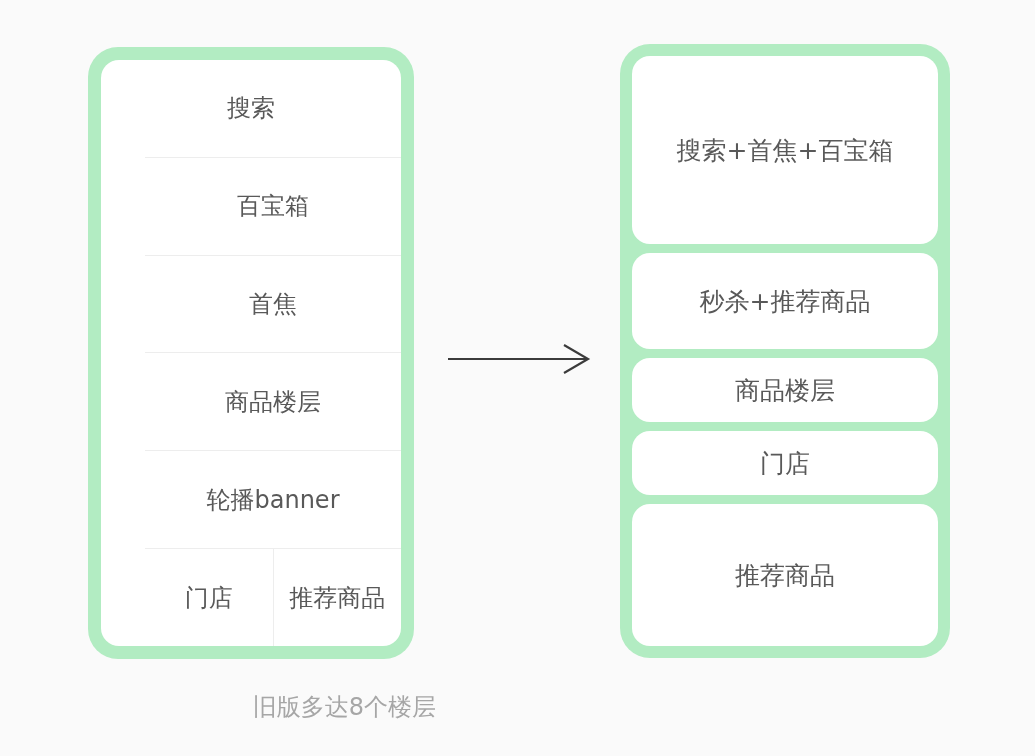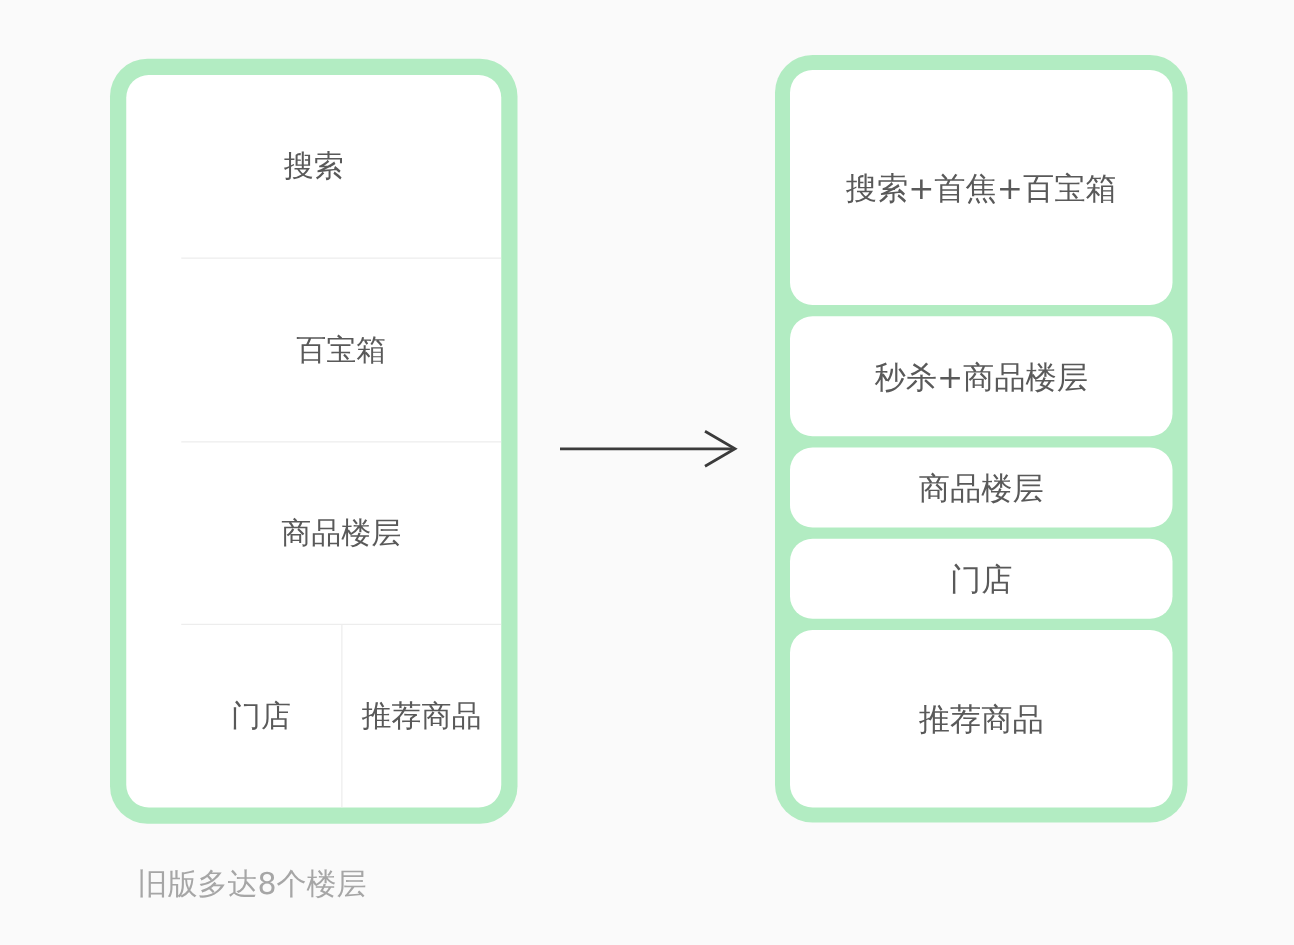--- a/index.html
+++ b/index.html
@@ -88,42 +88,48 @@
   .card-2 { height: 96px; }
   .card-3 { height: 64px; }
   .card-4 { height: 64px; }
   .card-5 { height: 142px; }
   
   .caption {
     position: absolute;
     top: 690px;
     height: 34px;
     line-height: 34px;
-    text-align: left;
+    text-align: right;
     font-size: 24px;
     color: var(--text-caption, #a6a6a6);
   }
   .caption-left  { left: 110px; width: 326px; }
   .caption-right { left: 620px; width: 330px; }
 </style>
 </head>
 <body>
 
 <div class="stage">
 
   <div class="panel panel-left">
     <div class="panel-inner">
       <div class="row">
         <span>搜索</span>
       </div>
       <div class="row">
         <span>百宝箱</span>
       </div>
       <div class="row">
+        <span>首焦</span>
+      </div>
+      <div class="row">
         <span>商品楼层</span>
+      </div>
+      <div class="row">
+        <span>轮播banner</span>
       </div>
       <div class="row row-split">
         <div class="cell">
           <span>门店</span>
         </div>
         <div class="cell cell-right">
           <span>推荐商品</span>
         </div>
       </div>
     </div>
@@ -132,21 +138,21 @@
   <svg class="arrow" viewBox="0 0 150 42" xmlns="http://www.w3.org/2000/svg">
     <line x1="2" y1="21" x2="140" y2="21" stroke="#3b3b3b" stroke-width="2.2"></line>
     <polyline points="118,7 142,21 118,35" fill="none" stroke="#3b3b3b" stroke-width="2.2"></polyline>
   </svg>
 
   <div class="panel panel-right">
     <div class="card card-1">
       <span>搜索+首焦+百宝箱</span>
     </div>
     <div class="card card-2">
-      <span>秒杀+商品楼层</span>
+      <span>秒杀+推荐商品</span>
     </div>
     <div class="card card-3">
       <span>商品楼层</span>
     </div>
     <div class="card card-4">
       <span>门店</span>
     </div>
     <div class="card card-5">
       <span>推荐商品</span>
     </div>

